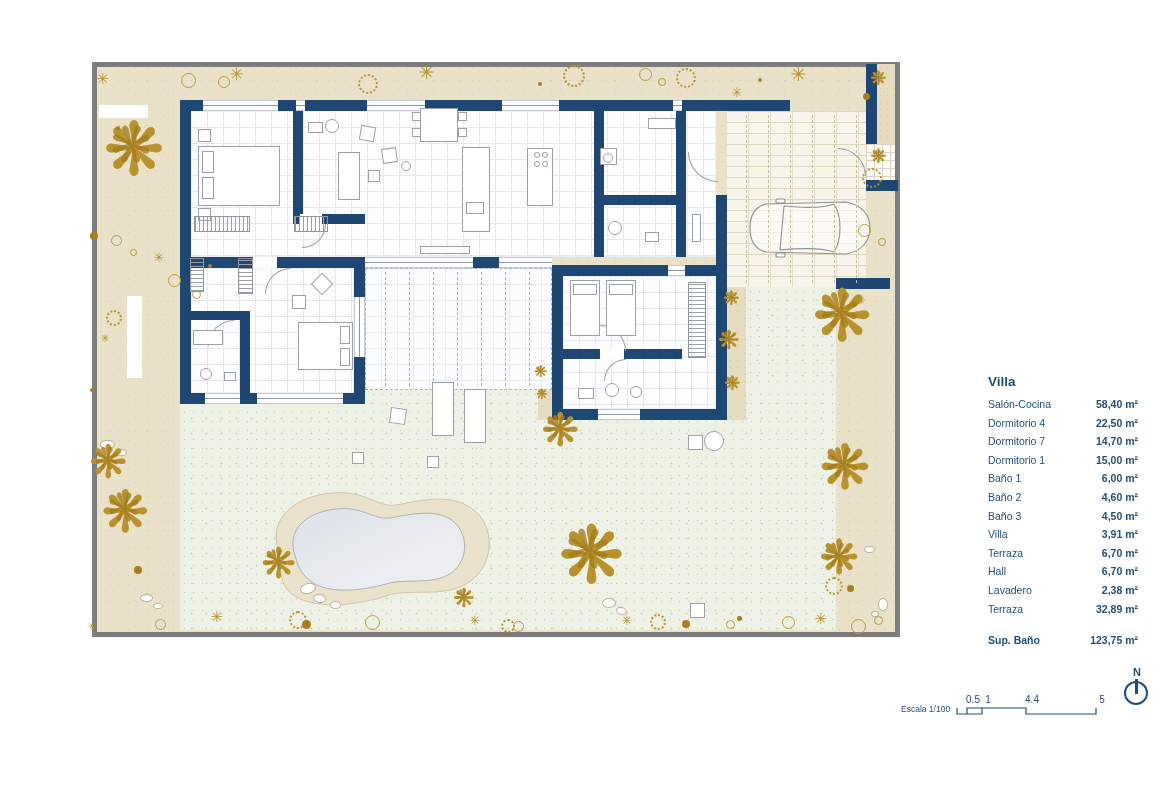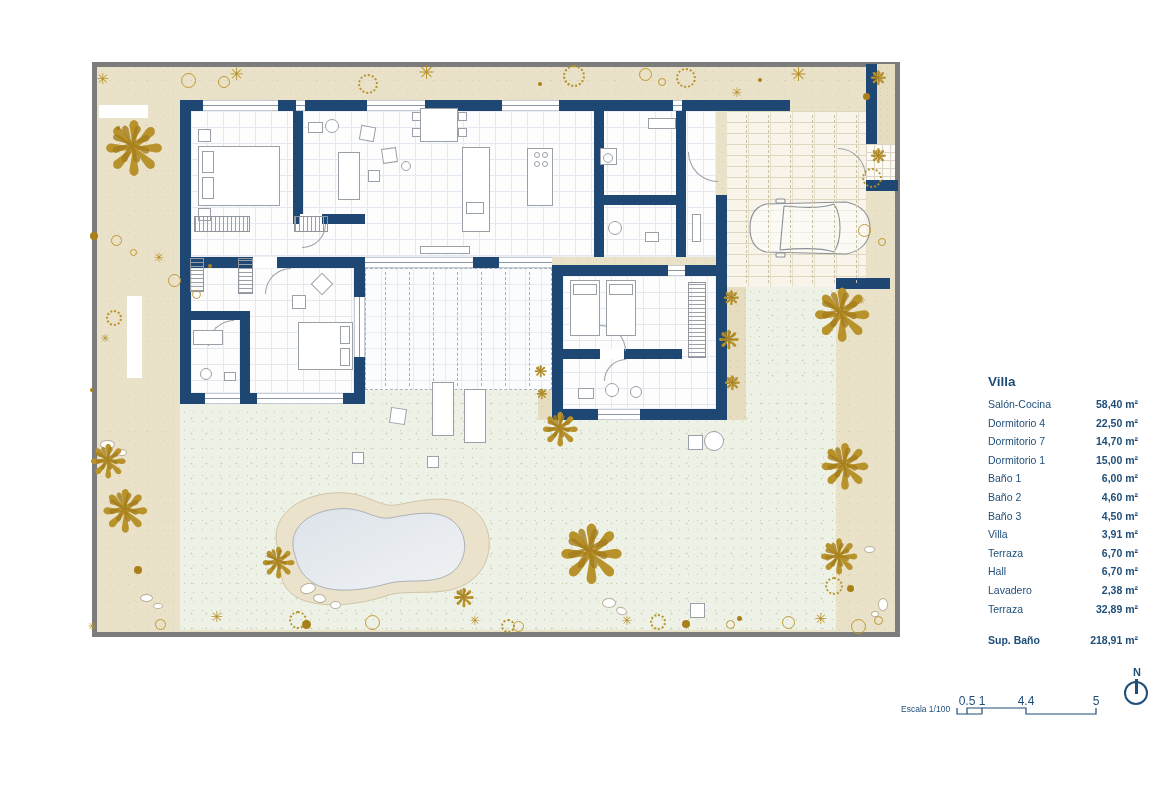--- a/index.html
+++ b/index.html
@@ -56,21 +56,21 @@
   .gdot{background:#a97f1a;border-radius:50%;}
   
   #legend{left:988px;top:374px;width:150px;color:#1f4e79;}
   #legend .title{font-size:13.5px;font-weight:bold;margin-bottom:9px;}
   .lrow{display:flex;justify-content:space-between;align-items:baseline;height:18.6px;font-size:10.5px;}
   .lrow .val{font-weight:bold;}
   .lrow.total{margin-top:13px;font-weight:bold;}
   
   #scalebar-label{left:901px;top:704px;font-size:8.5px;color:#1f4e79;}
   #scalebar{left:948px;top:692px;}
-  .tick{position:absolute;font-size:12px;color:#1f4e79;transform:translateX(-50%);top:694px;}
+  .tick{position:absolute;font-size:10px;color:#1f4e79;transform:translateX(-50%);top:694px;margin-left:6px;}
   #north{left:1122px;top:666px;width:30px;height:50px;color:#1f4e79;}
   #north .nlab{position:absolute;left:50%;top:0;transform:translateX(-50%);font-size:11px;font-weight:bold;}
   #north .ncirc{position:absolute;left:2px;top:15px;width:24px;height:24px;border:2.2px solid #1f4e79;
                 border-radius:50%;box-sizing:border-box;}
   #north .nline{position:absolute;left:13.4px;top:13px;width:2.6px;height:15px;background:#1f4e79;}
 </style>
 </head>
 <body>
 
 <div id="canvas">
@@ -160,21 +160,21 @@
           <span>Lavadero</span>
           <span class="val">2,38 m²</span>
         </div>
         <div class="lrow">
           <span>Terraza</span>
           <span class="val">32,89 m²</span>
         </div>
       </div>
     <div class="lrow total">
       <span class="lab">Sup. Baño</span>
-      <span class="val">218,91 m²</span>
+      <span class="val">123,75 m²</span>
     </div>
   </div>
 
   <span id="scalebar-label" class="abs">Escala 1/100</span>
   <svg id="scalebar" class="abs" width="170" height="26" viewBox="0 0 170 26">
     <path d="M9,16 V22 H19 M19,22 V16 H34 V22 M19,22 H34 M34,16 H78 V22 H148 V16" fill="none" stroke="#1f4e79" stroke-width="1.2"></path>
   </svg>
   <div id="scale-ticks"></div>
 
   <div id="north" class="abs">

